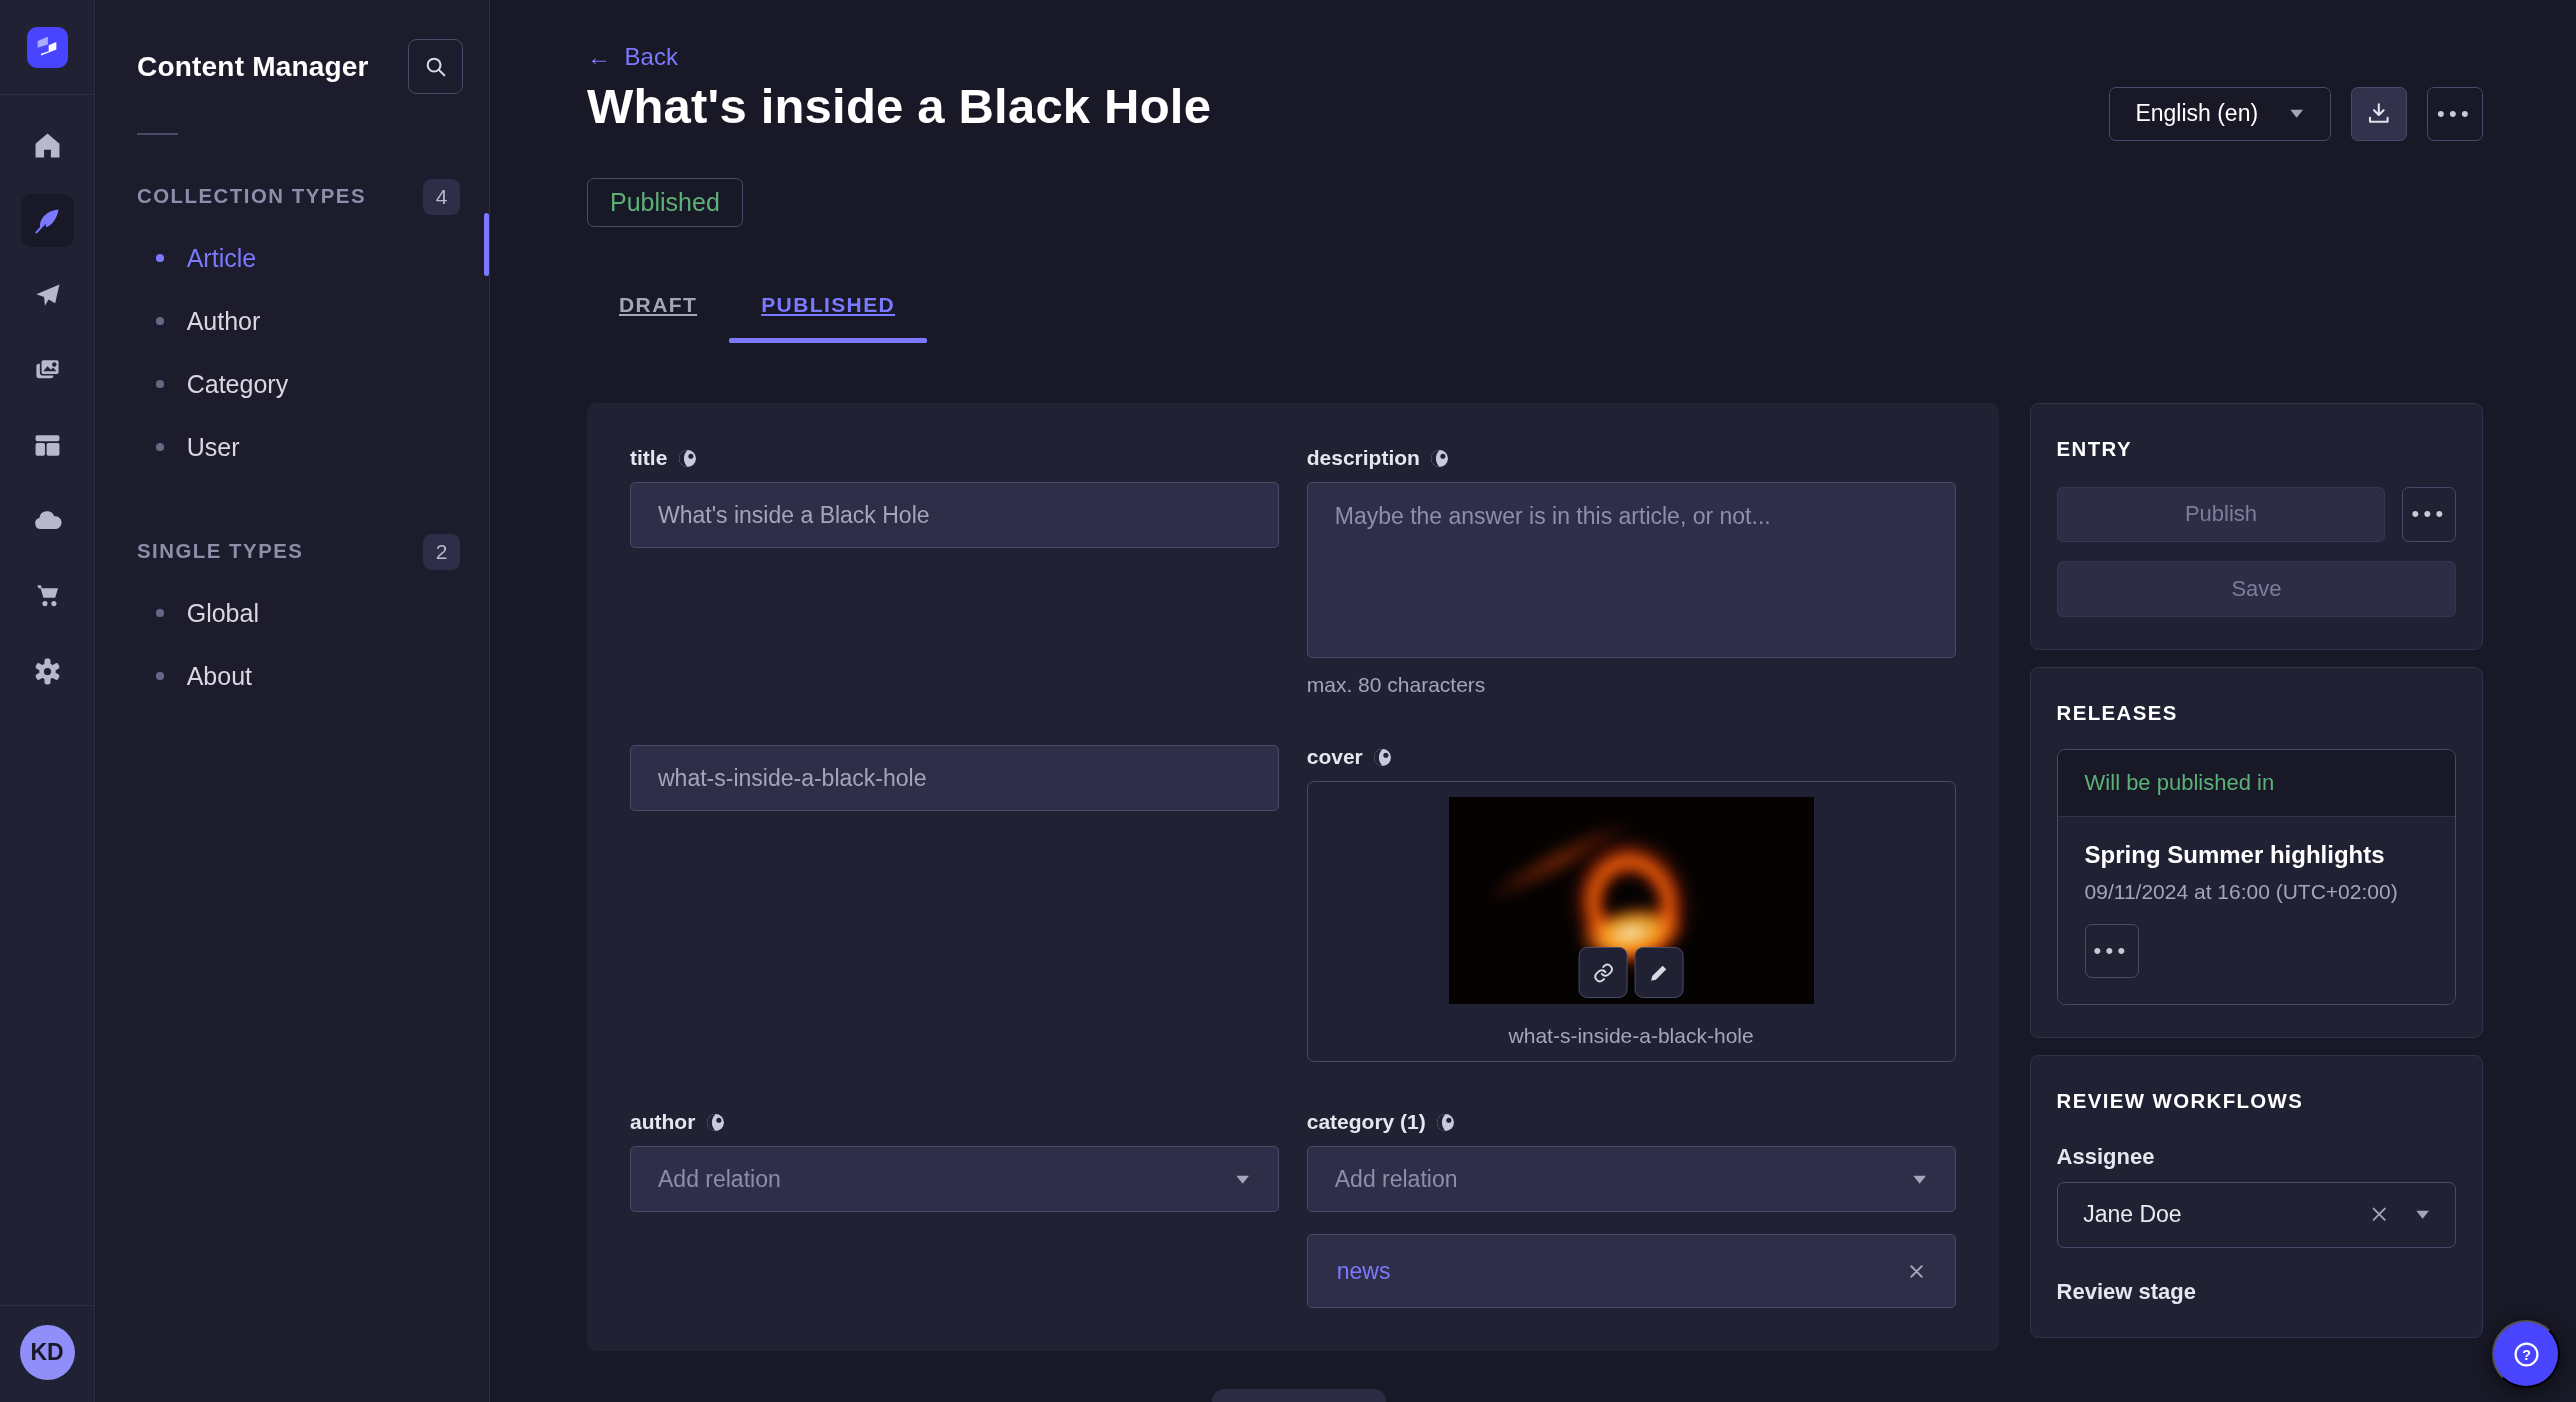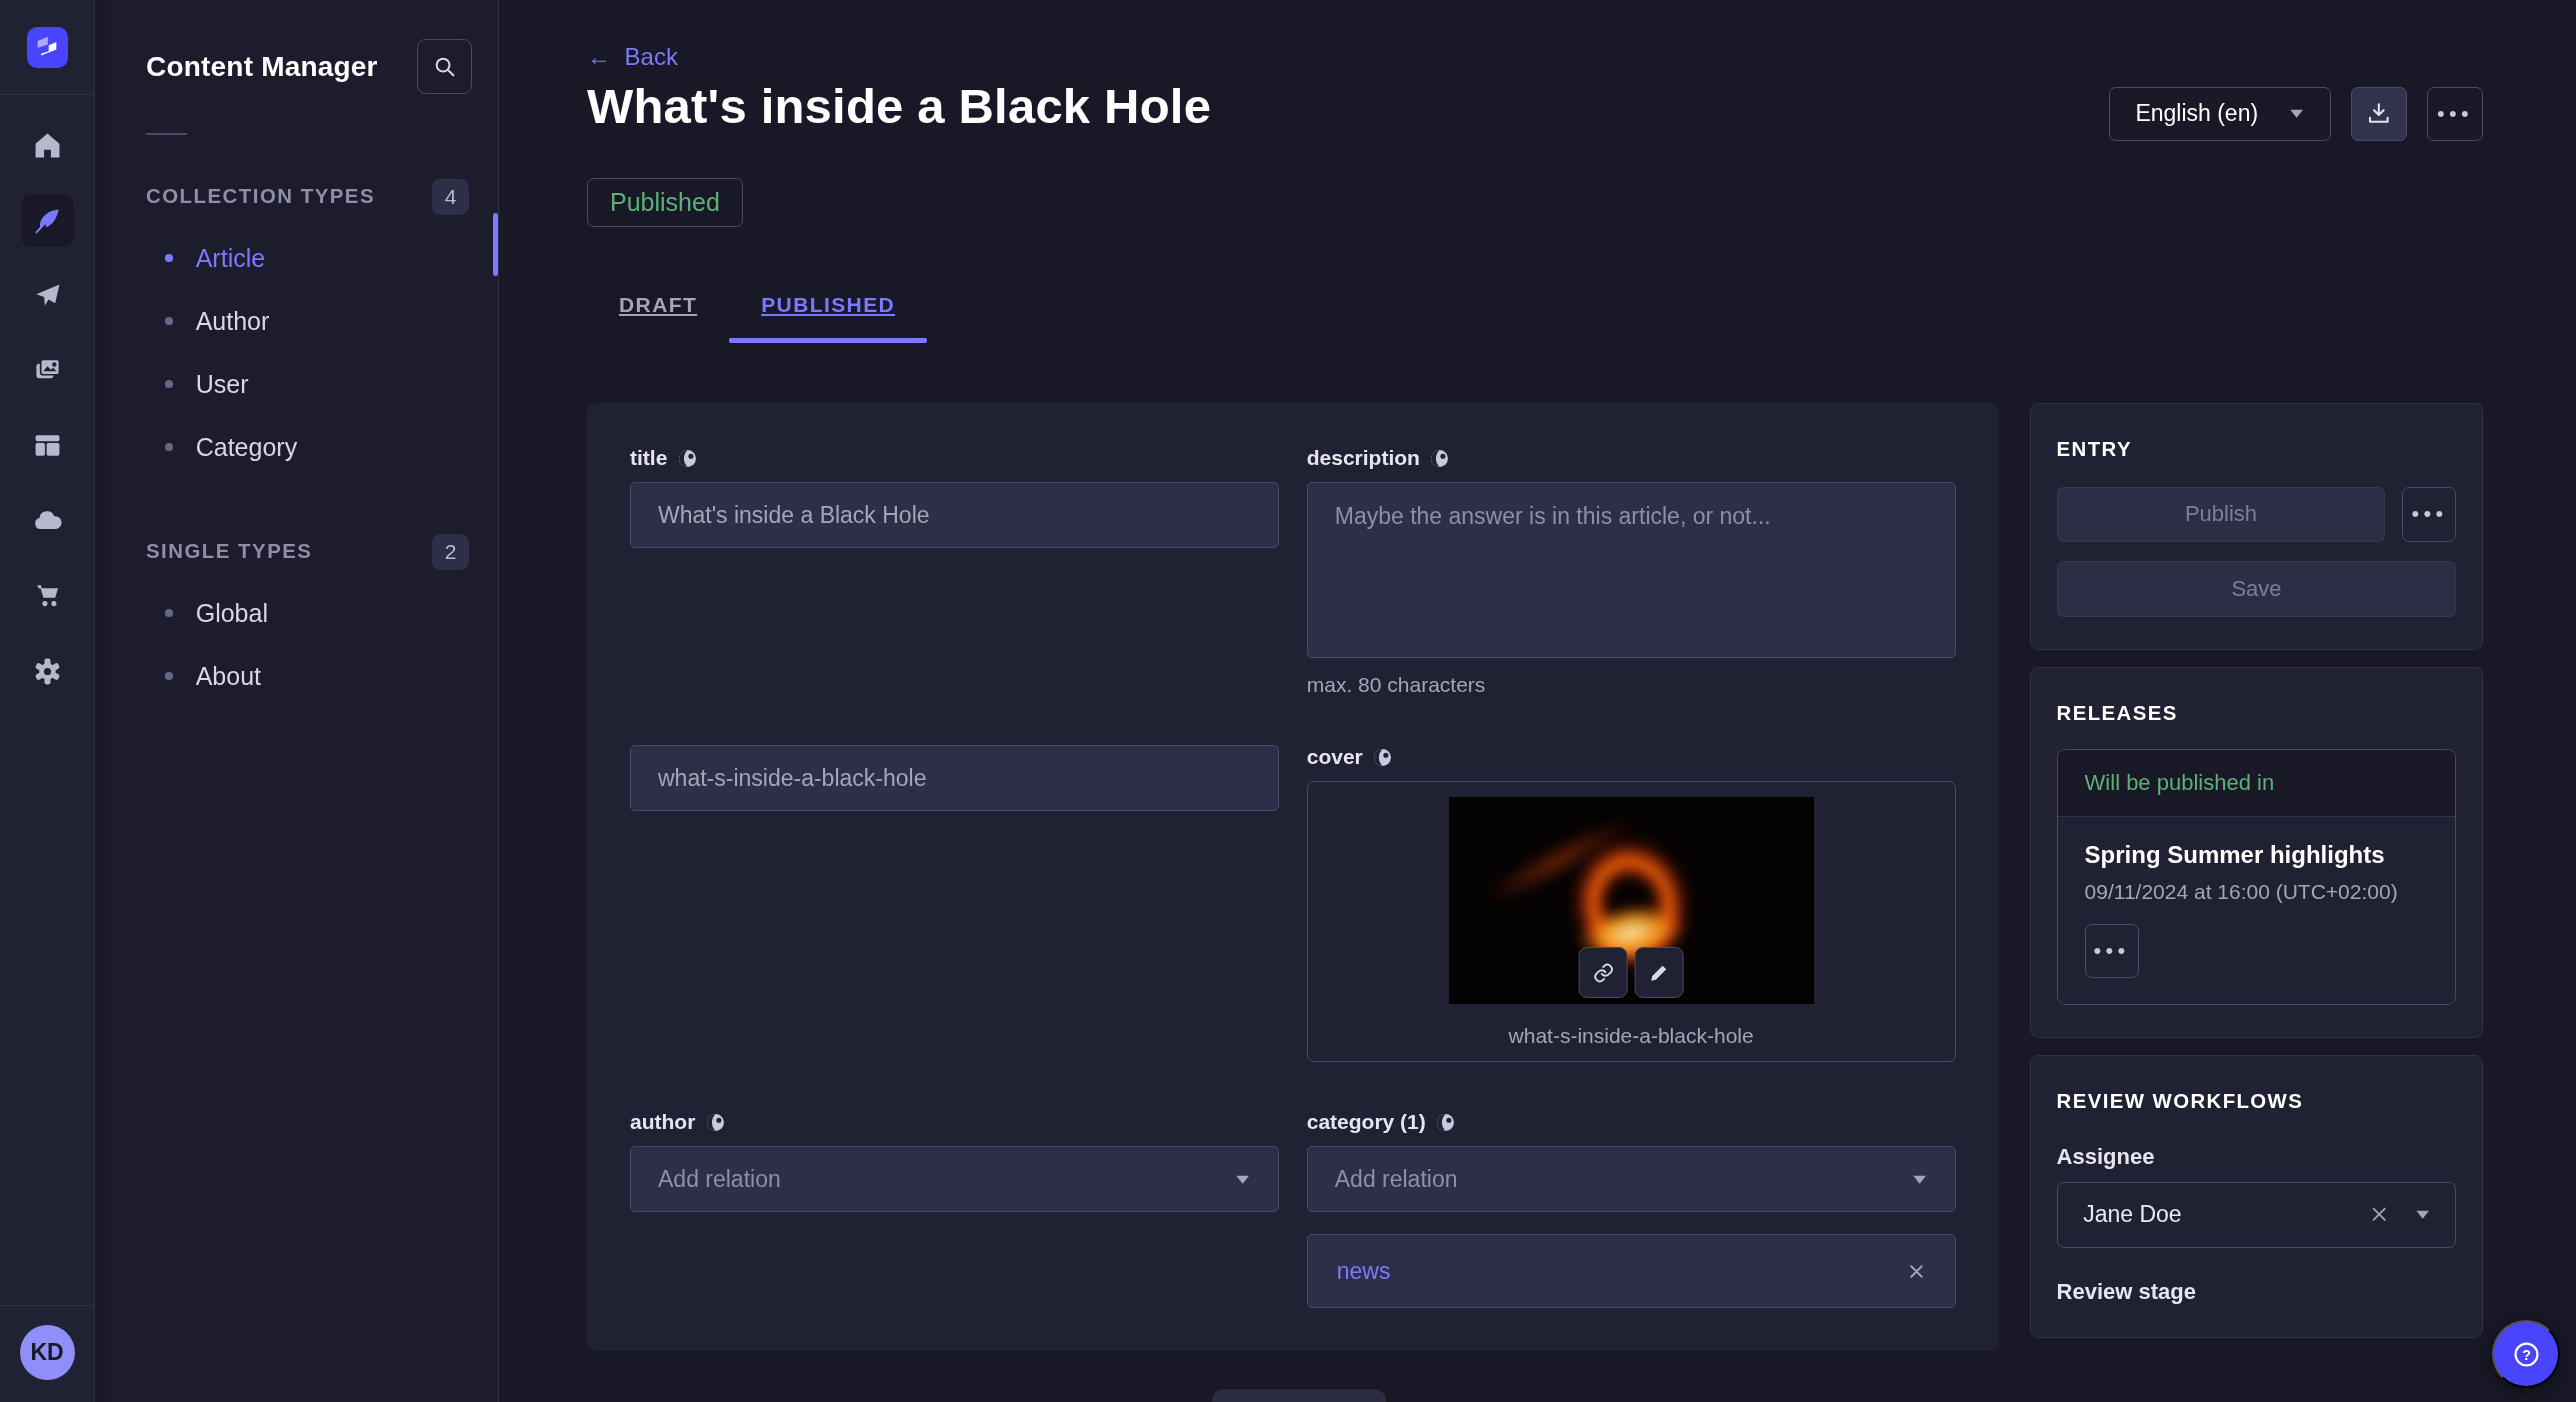--- a/index.html
+++ b/index.html
@@ -21,21 +21,21 @@
   .rail-logo-wrap { height:95px; width:100%; display:flex; align-items:center; justify-content:center; border-bottom:0.9px solid #2e2e44; }
   .logo-tile { width:41px; height:41px; border-radius:10.2px; background:#4945ff; display:flex; align-items:center; justify-content:center; cursor:pointer; }
   .rail-nav { margin-top:36px; display:flex; flex-direction:column; align-items:center; gap:46px; }
   .rail-icon { color:#b8b8cc; cursor:pointer; }
   .rail-icon.tile { width:53px; height:53px; margin:-12px 0; border-radius:10.2px; background:#181826; display:flex; align-items:center; justify-content:center; color:#7b79ff; }
   .rail-footer { margin-top:auto; width:100%; border-top:0.9px solid #2e2e44; padding:19px 0 22px; display:flex; justify-content:center; }
   .avatar { width:55px; height:55px; border-radius:50%; background:#908ef8; color:#181826; font-size:23px; font-weight:bold; display:flex; align-items:center; justify-content:center; cursor:pointer; }
 
   
   .subnav {
-    position:absolute; left:105px; top:0; width:394px; height:100%;
+    position:absolute; left:96px; top:0; width:394px; height:100%;
     background:#1c1c2c; border-right:0.9px solid #2e2e44;
   }
   .subnav-header { display:flex; align-items:center; justify-content:space-between; padding:39px 25.6px 0 41px; }
   .subnav-title { font-size:28px; font-weight:bold; color:#ffffff; letter-spacing:0.2px; }
   .search-btn { width:55px; height:55px; border-radius:8.5px; border:0.9px solid #4a4a6a; background:transparent; display:flex; align-items:center; justify-content:center; color:#d9d9e3; cursor:pointer; }
   .subnav-divider { width:41px; height:1.7px; background:#4a4a6a; margin:39px 0 0 41px; }
   .subnav-section { margin-top:44px; }
   .subnav-section.second { margin-top:55px; }
   .section-head { display:flex; align-items:center; justify-content:space-between; padding:0 29px 0 41px; }
   .section-label { font-size:20.4px; font-weight:bold; letter-spacing:1.5px; color:#8e8ea9; }
@@ -221,25 +221,25 @@
       <li class="subnav-item active">
         <span class="dot"></span>
         <span>Article</span>
       </li>
       <li class="subnav-item">
         <span class="dot"></span>
         <span>Author</span>
       </li>
       <li class="subnav-item">
         <span class="dot"></span>
+        <span>Category</span>
+      </li>
+      <li class="subnav-item">
+        <span class="dot"></span>
         <span>User</span>
-      </li>
-      <li class="subnav-item">
-        <span class="dot"></span>
-        <span>Category</span>
       </li>
     </ul>
   </div>
 
   <div class="subnav-section second">
     <div class="section-head">
       <span class="section-label">SINGLE TYPES</span>
       <span class="section-badge">2</span>
     </div>
     <ul class="subnav-items">

